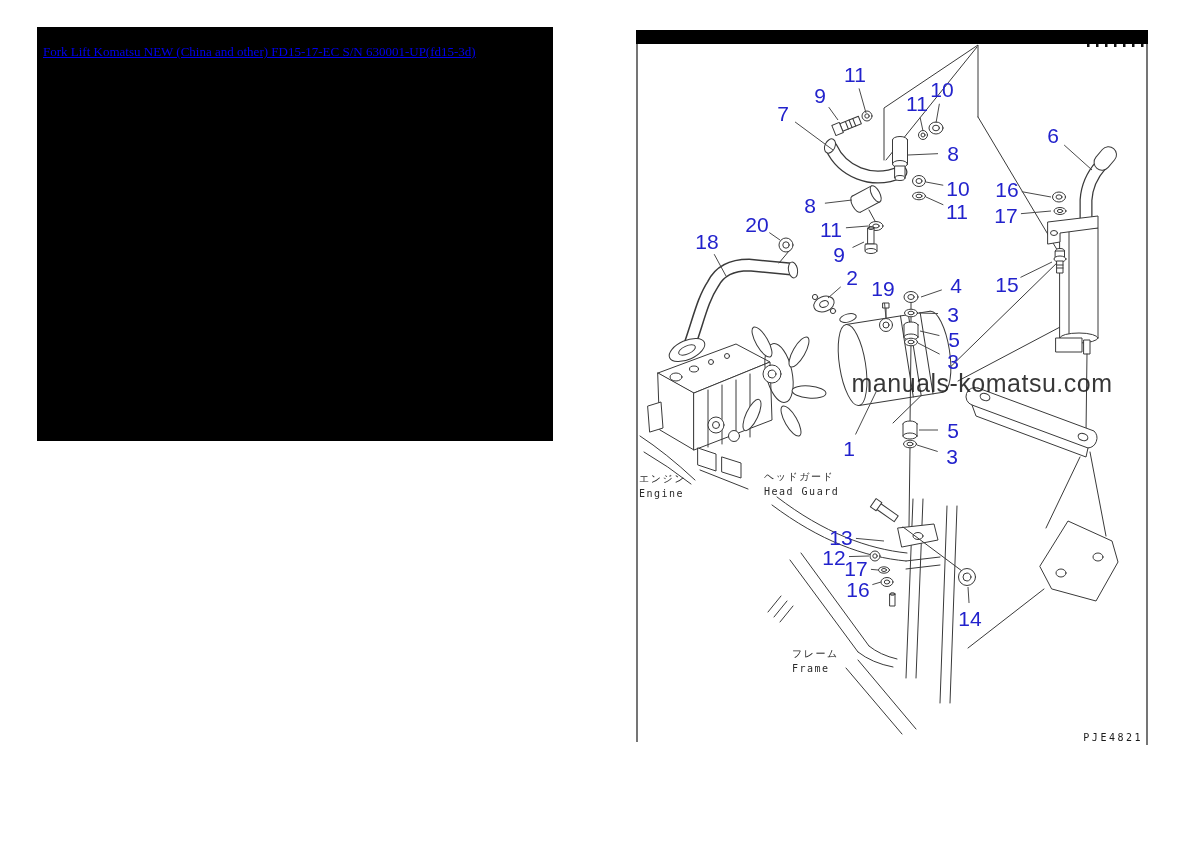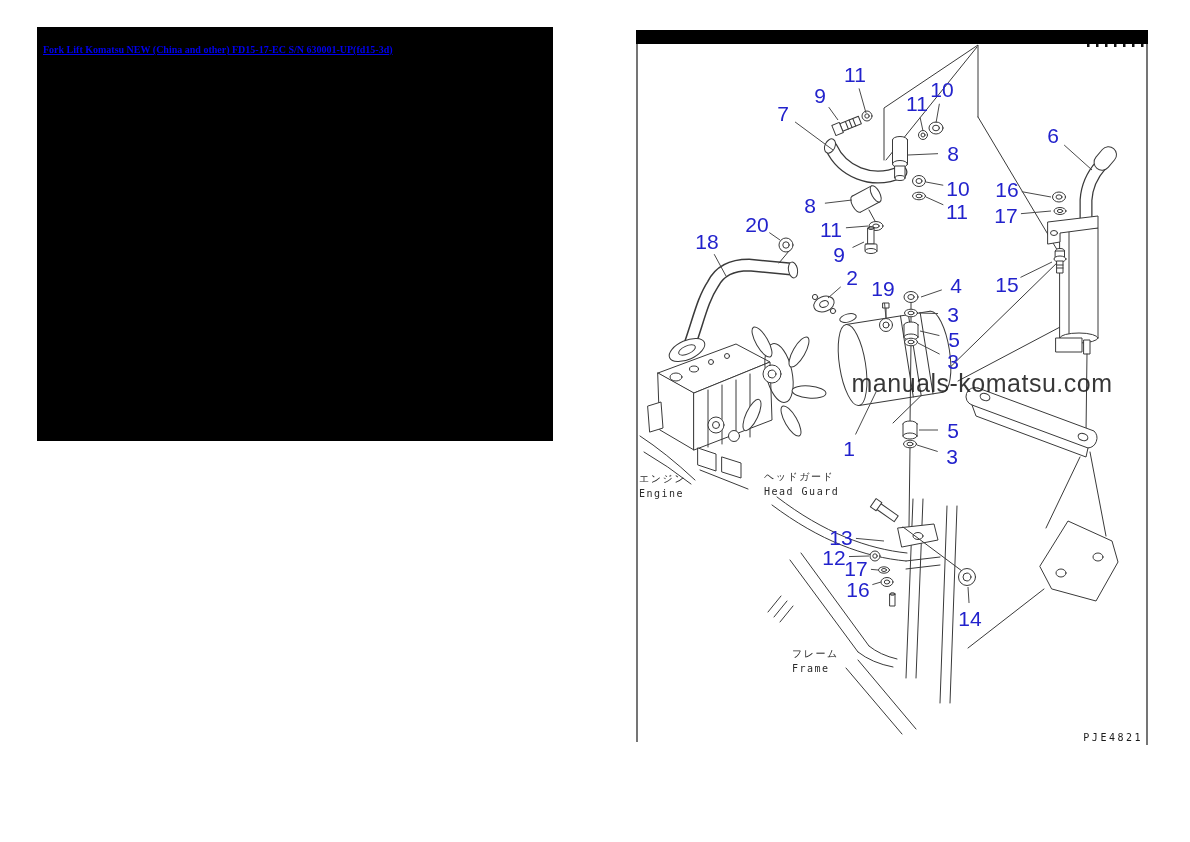--- a/index.html
+++ b/index.html
@@ -3,21 +3,21 @@
 <meta charset="utf-8">
 <style>
   html,body{margin:0;padding:0;}
   body{
     width:1190px;height:842px;position:relative;background:#ffffff;
     font-family:"Liberation Sans",sans-serif;overflow:hidden;
   }
   .blackbox{position:absolute;left:37px;top:27px;width:516px;height:414px;background:#000;}
   .breadcrumb{
     position:absolute;left:43px;top:44px;z-index:3;white-space:nowrap;
-    font-family:"Liberation Serif",serif;font-size:10px;font-weight:bold;
+    font-family:"Liberation Serif",serif;font-size:13px;font-weight:normal;
     text-decoration:underline;
   }
   .diagram-topbar{position:absolute;left:636px;top:30px;width:512px;height:14px;background:#000;z-index:2;}
   #diagram-svg{position:absolute;left:0;top:0;z-index:1;}
   
   #diagram-svg .art{stroke:#3a3a3a;stroke-width:1;fill:none;stroke-linecap:round;stroke-linejoin:round;}
   #diagram-svg .art .w{fill:#ffffff;}
   #diagram-svg .pipe-o{stroke:#3a3a3a;fill:none;stroke-linecap:round;}
   #diagram-svg .pipe-i{stroke:#ffffff;fill:none;stroke-linecap:round;}
   #diagram-svg .border-line{stroke:#1a1a1a;stroke-width:1.2;}

